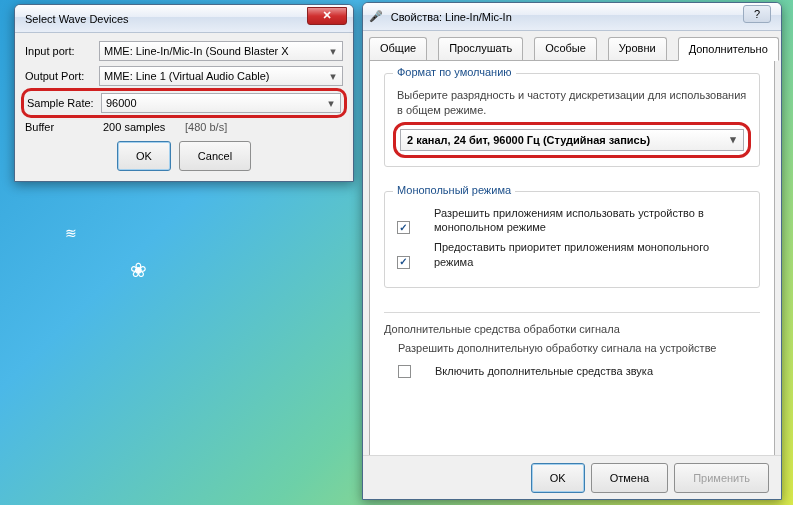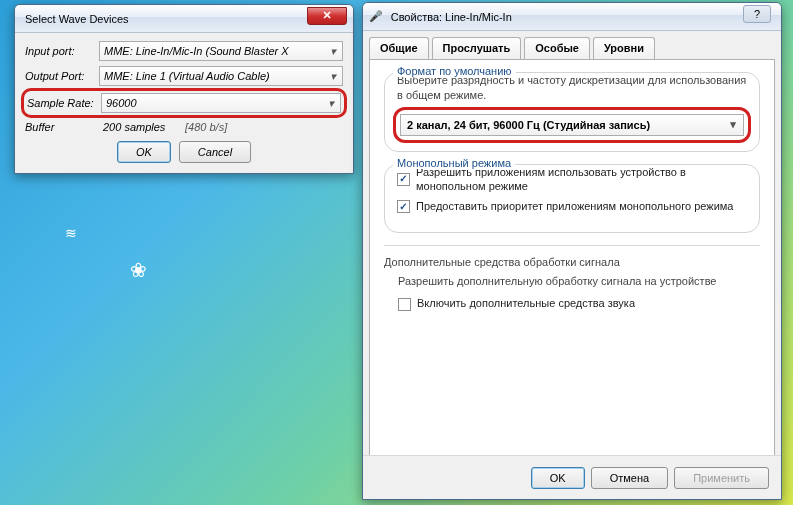--- a/index.html
+++ b/index.html
@@ -12,49 +12,49 @@
 
 
 .window { position: absolute; background: #f0f0f0; border: 1px solid #4a6a8a; border-radius: 6px 6px 0 0; box-shadow: 0 3px 12px rgba(0,0,0,0.4); }
 .titlebar { height: 28px; background: linear-gradient(to bottom, #fdfdfe 0%, #e8eef7 45%, #d5e0ef 46%, #e8eef7 100%); border-radius: 5px 5px 0 0; display: flex; align-items: center; padding: 0 6px; border-bottom: 1px solid #b8c4d4; }
 .titlebar .title { flex: 1; color: #000; padding-left: 4px; }
 .titlebar .icon { margin-right: 4px; }
 .close-btn { width: 40px; height: 18px; background: linear-gradient(to bottom, #e89090 0%, #d03030 50%, #b82020 100%); border: 1px solid #8a2020; border-radius: 0 0 3px 3px; color: #fff; display: flex; align-items: center; justify-content: center; cursor: pointer; font-weight: bold; margin-top: -6px; }
 .help-btn { width: 28px; height: 18px; background: linear-gradient(to bottom, #e8eef7, #d0dae8); border: 1px solid #9aabc0; border-radius: 3px; display: flex; align-items: center; justify-content: center; cursor: pointer; margin-top: -6px; margin-right: 4px; }
 
 
-.dlg-body { padding: 8px 10px 10px; background: #f0f0f0; font-style: italic; }
+.dlg-body { padding: 8px 10px 10px; background: #f0f0f0; }
 .row { display: flex; align-items: center; margin-bottom: 5px; gap: 6px; }
 .lbl { width: 68px; text-align: left; }
 .combo { flex: 1; height: 20px; background: linear-gradient(to bottom,#fff,#f0f0f0); border: 1px solid #abadb3; display: flex; align-items: center; padding: 0 4px; position: relative; }
 .combo .arrow { position: absolute; right: 2px; top: 2px; width: 14px; height: 14px; display: flex; align-items: center; justify-content: center; color: #555; }
 .highlight-red { border: 3px solid #d02020; border-radius: 10px; padding: 2px 3px; margin: -3px -4px 3px -4px; }
 .buffer-val { width: 80px; text-align: left; padding-left: 4px; }
 .buffer-rate { color: #555; }
 
-.btn { height: 22px; padding: 0 18px; background: linear-gradient(to bottom,#f8f8f8,#e4e4e4); border: 1px solid #8e8f8f; border-radius: 3px; cursor: pointer; display: inline-flex; align-items: center; justify-content: center; }
+.btn { height: 30px; padding: 0 18px; background: linear-gradient(to bottom,#f8f8f8,#e4e4e4); border: 1px solid #8e8f8f; border-radius: 3px; cursor: pointer; display: inline-flex; align-items: center; justify-content: center; }
 .btn.default { border: 1px solid #3c7fb1; box-shadow: 0 0 0 1px #a4d0ee inset; }
 .button-row { display: flex; justify-content: center; gap: 8px; margin-top: 8px; }
 
 
 .win2 { left: 362px; top: 2px; width: 420px; height: 498px; }
-.tabs { display: flex; padding: 6px 6px 0 6px; background: #f0f0f0; gap: 4px; font-weight: bold; }
+.tabs { display: flex; padding: 6px 6px 0 6px; background: #f0f0f0; gap: 12px; }
 .tab { padding: 4px 10px 5px; background: linear-gradient(to bottom,#fdfdfd,#f0f0f0); border: 1px solid #b0b0b0; border-bottom: none; border-radius: 3px 3px 0 0; margin-right: -1px; cursor: pointer; position: relative; }
 .tab.active { background: #fff; z-index: 2; border-bottom: 1px solid #fff; margin-bottom: -1px; padding-top: 5px; }
 .tab-content { margin: 0 6px 6px 6px; background: #fff; border: 1px solid #b0b0b0; padding: 12px 14px; height: 410px; position: relative; }
 
-.groupbox { border: 1px solid #d4d4d4; border-radius: 14px; padding: 0 12px 12px; margin-bottom: 12px; position: relative; }
+.groupbox { border: 1px solid #d4d4d4; border-radius: 3px; padding: 14px 12px 12px; margin-bottom: 24px; position: relative; }
 .groupbox .legend { position: absolute; top: -8px; left: 8px; background: #fff; padding: 0 4px; color: #1a4e8a; }
 .grp-text { color: #444; line-height: 1.35; margin-bottom: 8px; }
 
 .combo-wide { width: 100%; height: 22px; background: linear-gradient(to bottom,#fff,#f0f0f0); border: 1px solid #abadb3; display: flex; align-items: center; padding: 0 6px; position: relative; font-weight: bold; }
 .combo-wide .arrow { position: absolute; right: 3px; top: 3px; width: 14px; height: 14px; display: flex; align-items: center; justify-content: center; color: #555; }
 .combo-highlight { border: 3px solid #d02020; border-radius: 12px; padding: 4px; margin: -4px; }
 
-.check-row { display: flex; align-items: center; gap: 6px; margin-bottom: 6px; }
+.check-row { display: flex; align-items: flex-end; gap: 24px; margin-bottom: 6px; }
 .check { width: 13px; height: 13px; border: 1px solid #8e8f8f; background: #fff; display: flex; align-items: center; justify-content: center; flex-shrink: 0; margin-top: 1px; }
 .check.on::after { content: "✓"; font-size: 10px; color: #1a4e8a; font-weight: bold; line-height: 1; }
 .check-lbl { flex: 1; color: #222; line-height: 1.3; }
 
 .divider { border: none; border-top: 1px solid #d8d8d8; margin: 10px 0; }
 .subhead { color: #444; margin-bottom: 6px; }
 .indent { margin-left: 14px; margin-bottom: 22px; }
 
 .bottom-bar { position: absolute; left: 0; right: 0; bottom: 0; height: 44px; background: #f0f0f0; border-top: 1px solid #d8d8d8; display: flex; align-items: center; justify-content: flex-end; gap: 6px; padding: 0 12px; }
 .btn.disabled { color: #a0a0a0; }
@@ -116,20 +116,21 @@
     <span class="title">Свойства: Line-In/Mic-In</span>
     <div class="help-btn">
       <span>?</span>
     </div>
   </div>
   <div class="tabs">
     <div class="tab">Общие</div>
     <div class="tab">Прослушать</div>
     <div class="tab">Особые</div>
     <div class="tab">Уровни</div>
+    <div class="tab active">Дополнительно</div>
   </div>
   <div class="tab-content">
 
     <div class="groupbox">
       <span class="legend">Формат по умолчанию</span>
       <div class="grp-text">Выберите разрядность и частоту дискретизации для использования в общем режиме.</div>
       <div class="combo-highlight">
         <div class="combo-wide">
           <span>2 канал, 24 бит, 96000 Гц (Студийная запись)</span>
           <span class="arrow">▾</span>

